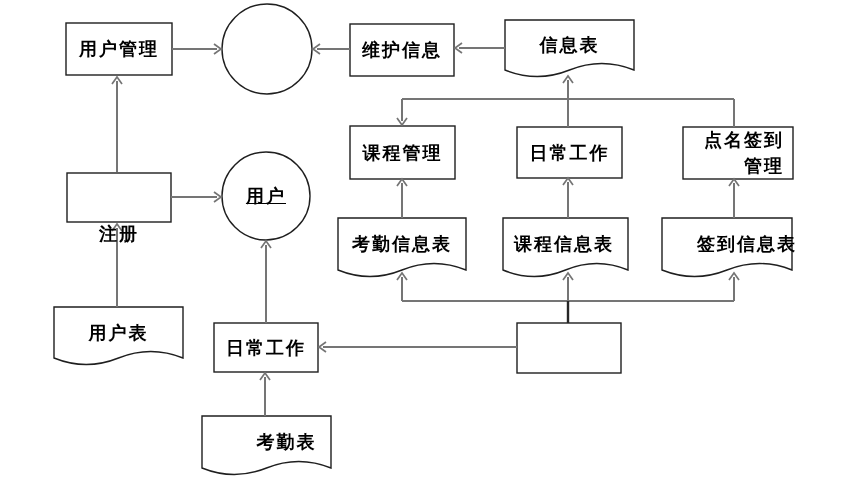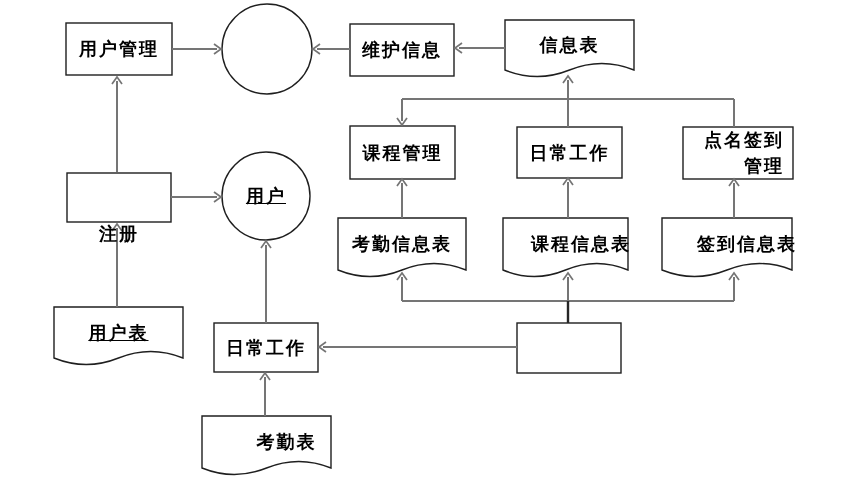--- a/index.html
+++ b/index.html
@@ -113,19 +113,19 @@
 
   <div class="lbl" style="left:66px;top:23px;width:106px;height:52px;">用户管理</div>
   <div class="lbl" style="left:505px;top:20px;width:129px;height:50px;">信息表</div>
   <div class="lbl" style="left:350px;top:24px;width:104px;height:52px;">维护信息</div>
   <div class="lbl" style="left:67px;top:173px;width:104px;height:49px;margin-top:36px;">注册</div>
   <div class="lbl" style="left:221px;top:151px;width:90px;height:90px;text-decoration:underline;">用户</div>
   <div class="lbl" style="left:350px;top:126px;width:105px;height:53px;">课程管理</div>
   <div class="lbl" style="left:517px;top:127px;width:105px;height:51px;">日常工作</div>
   <div class="lbl" style="left:692px;top:127px;width:92px;height:52px;">点名签到管理</div>
   <div class="lbl" style="left:338px;top:218px;width:128px;height:52px;">考勤信息表</div>
-  <div class="lbl" style="left:503px;top:218px;width:122px;height:52px;padding-left:17px;">课程信息表</div>
+  <div class="lbl" style="left:503px;top:218px;width:122px;height:52px;">课程信息表</div>
   <div class="lbl" style="left:662px;top:218px;width:130px;height:52px;margin-left:20px;">签到信息表</div>
-  <div class="lbl" style="left:54px;top:307px;width:129px;height:51px;text-decoration:underline;">用户表</div>
+  <div class="lbl" style="left:54px;top:307px;width:129px;height:51px;">用户表</div>
   <div class="lbl" style="left:214px;top:323px;width:104px;height:49px;">日常工作</div>
   <div class="lbl" style="left:202px;top:416px;width:129px;height:52px;margin-left:20px;">考勤表</div>
 
 </div>
 
 </body></html>

